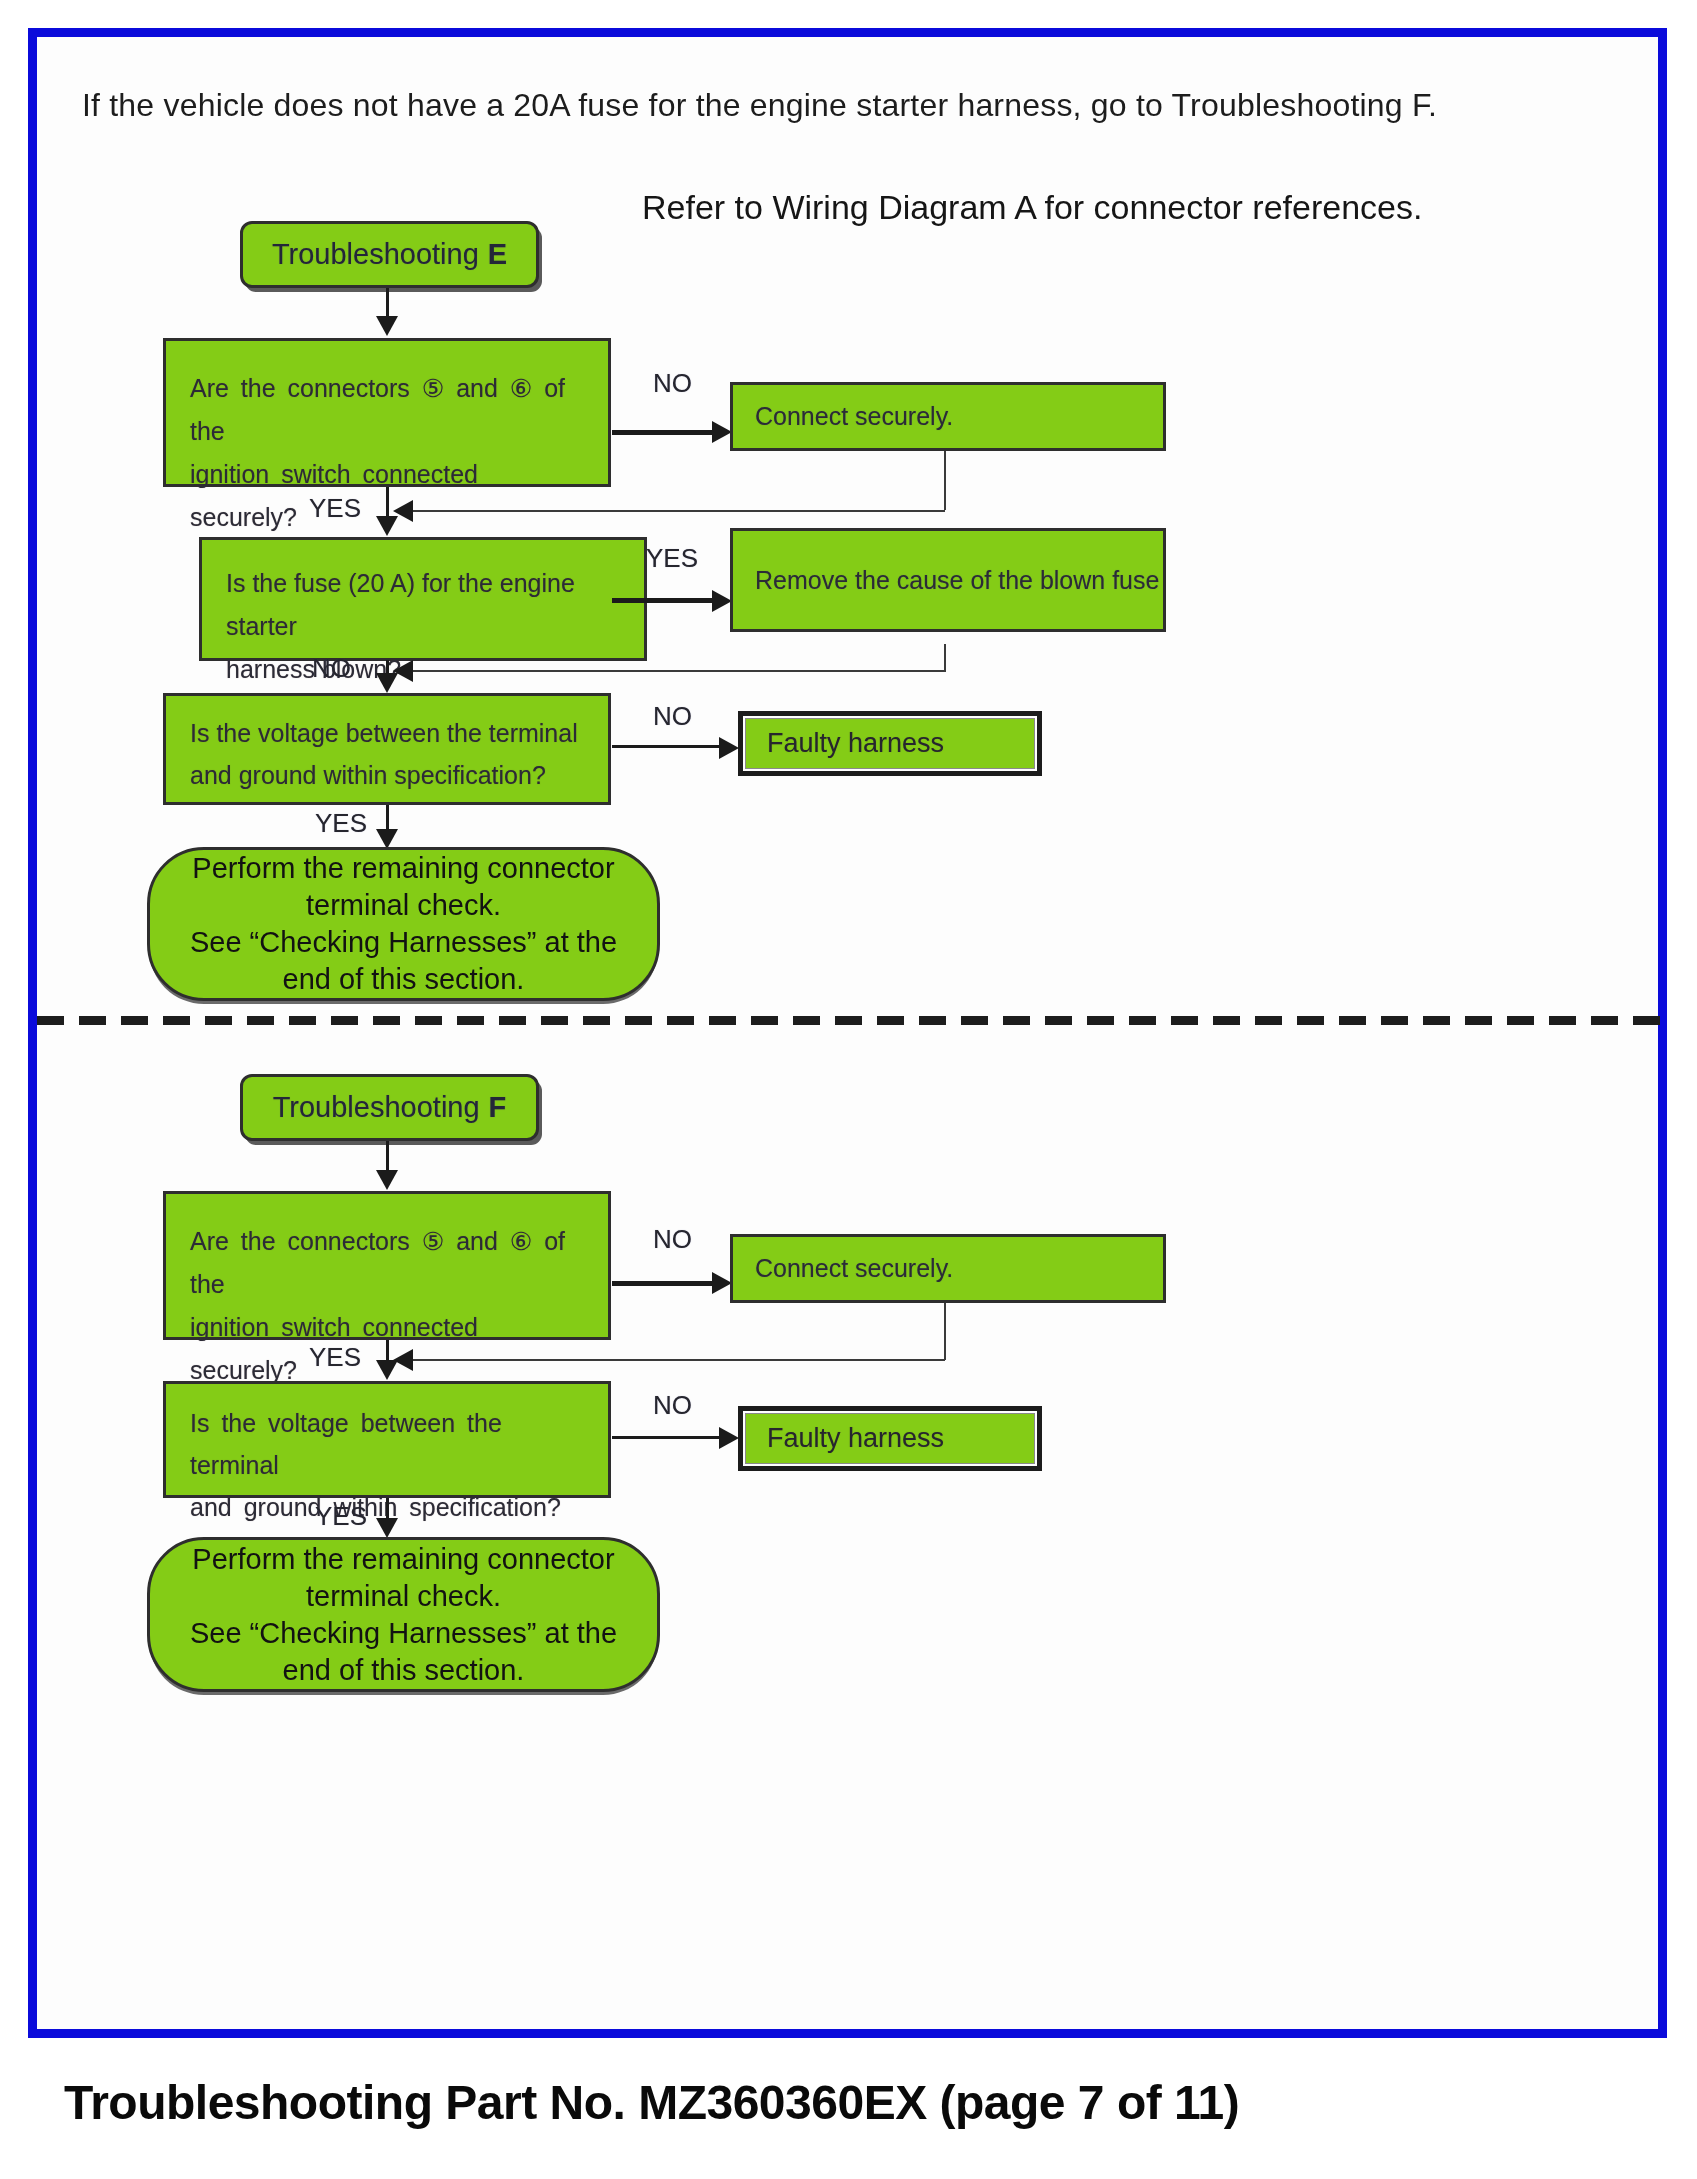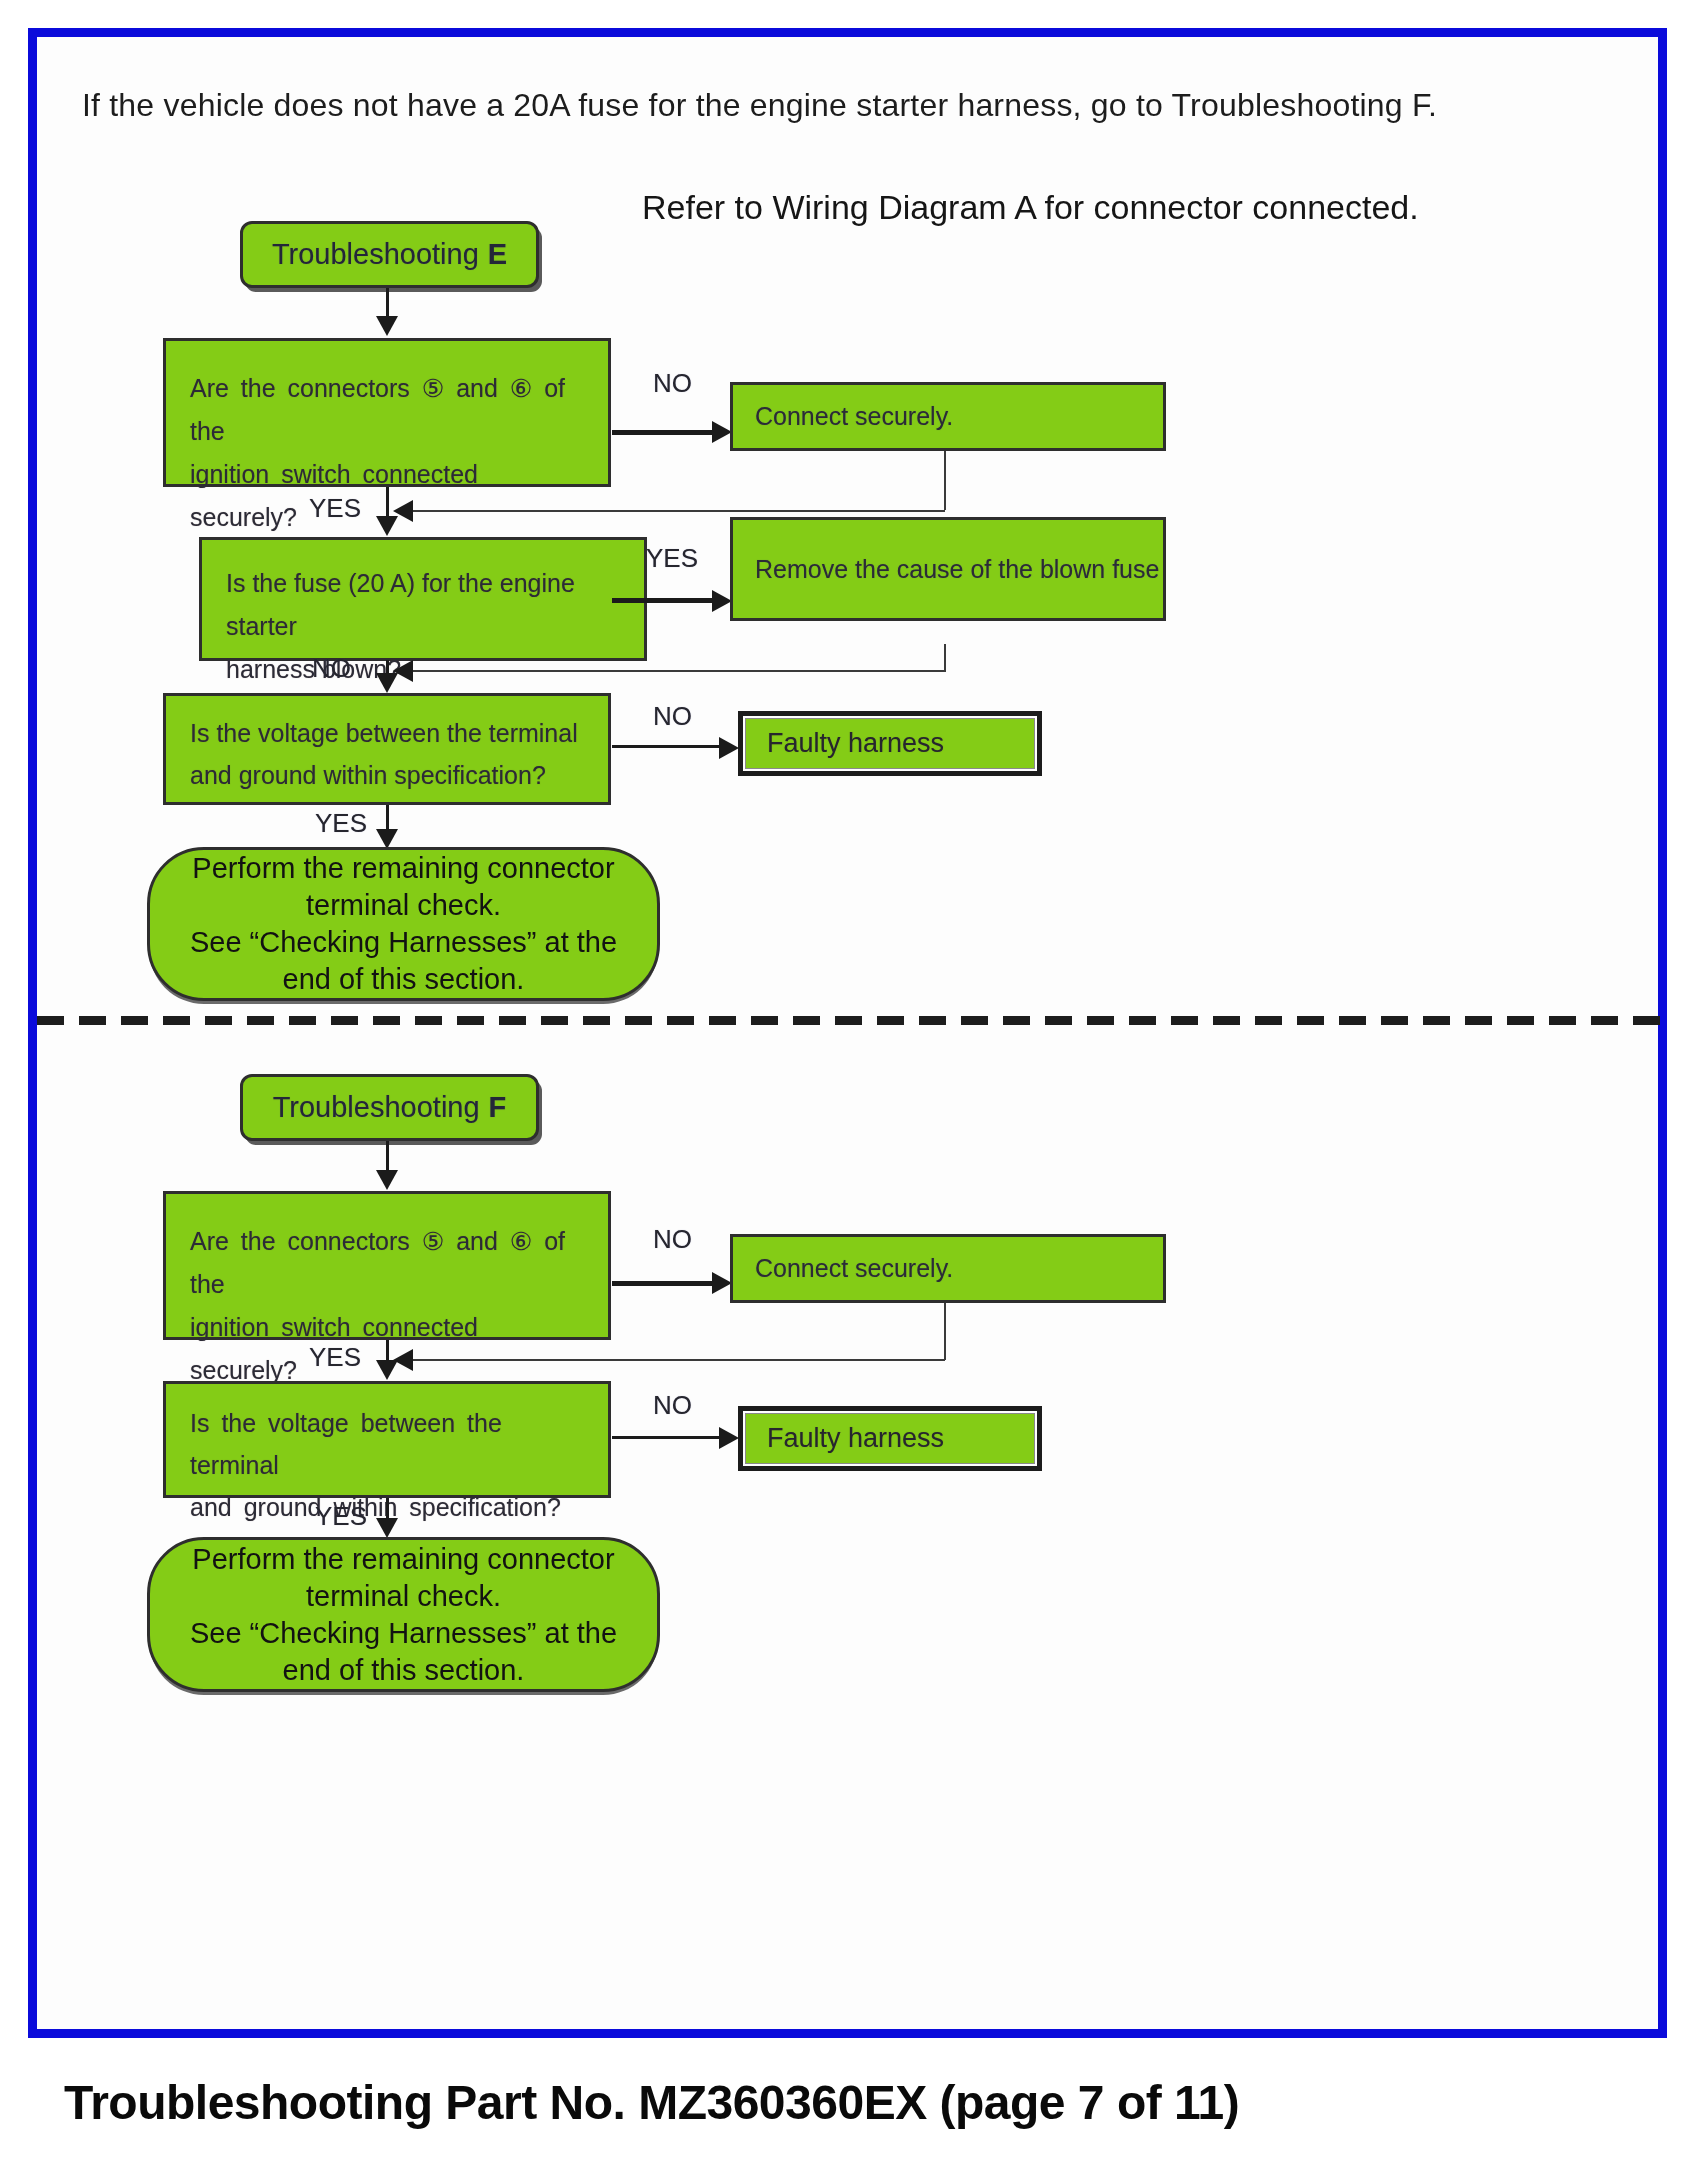--- a/index.html
+++ b/index.html
@@ -77,21 +77,21 @@
     font-size:48px; font-weight:bold; color:#0a0a0a; letter-spacing:-0.5px;margin-left:34px;
   }
 </style>
 </head>
 <body>
 
 <div class="page">
   <div class="frame" style="border-color: rgb(11, 11, 219);"></div>
 
   <div class="intro">If the vehicle does not have a 20A fuse for the engine starter harness, go to Troubleshooting F.</div>
-  <div class="refer">Refer to Wiring Diagram A for connector connected.</div>
+  <div class="refer">Refer to Wiring Diagram A for connector references.</div>
 
   <div>
     <div class="node start" style="left:240px;top:221px;width:299px;height:67px;">
       <span>Troubleshooting</span>
         <b>E</b>
     </div>
 
     <div class="vl" style="left:386px;top:288px;height:29px;"></div>
     <div class="ah down" style="left:376px;top:316px;"></div>
 
@@ -117,21 +117,21 @@
 
     <div class="node q" style="left:163px;top:537px;width:448px;height:124px;padding-top:22px;margin-left:36px;">
       <span>Is the fuse (20 A) for the engine starter</span>
       <span style="display:block">harness blown?</span>
     </div>
 
     <div class="lab" style="left:646px;top:543px;">YES</div>
     <div class="hl bold" style="left:612px;top:598px;width:103px;"></div>
     <div class="ah right" style="left:712px;top:590px;"></div>
 
-    <div class="node proc" style="left:730px;top:517px;width:436px;height:104px;">
+    <div class="node proc" style="left:730px;top:528px;width:436px;height:104px;">
       <span>Remove the cause of the blown fuse</span>
     </div>
 
     <div class="vl thin" style="left:944px;top:644px;height:28px;"></div>
     <div class="hl thin" style="left:412px;top:670px;width:533px;"></div>
     <div class="ah left" style="left:393px;top:660px;"></div>
     <div class="lab" style="left:312px;top:653px;">NO</div>
     <div class="vl" style="left:386px;top:660px;height:14px;"></div>
     <div class="ah down" style="left:376px;top:673px;"></div>
 

